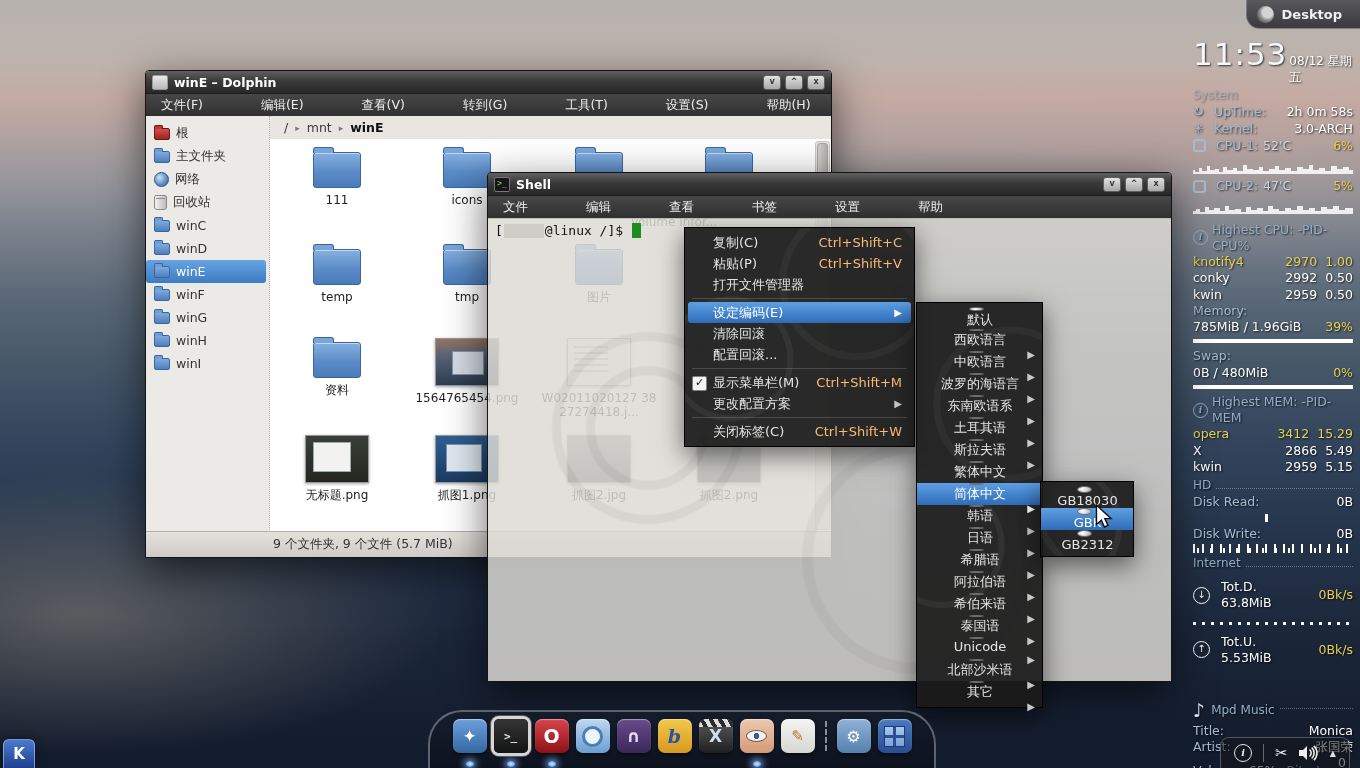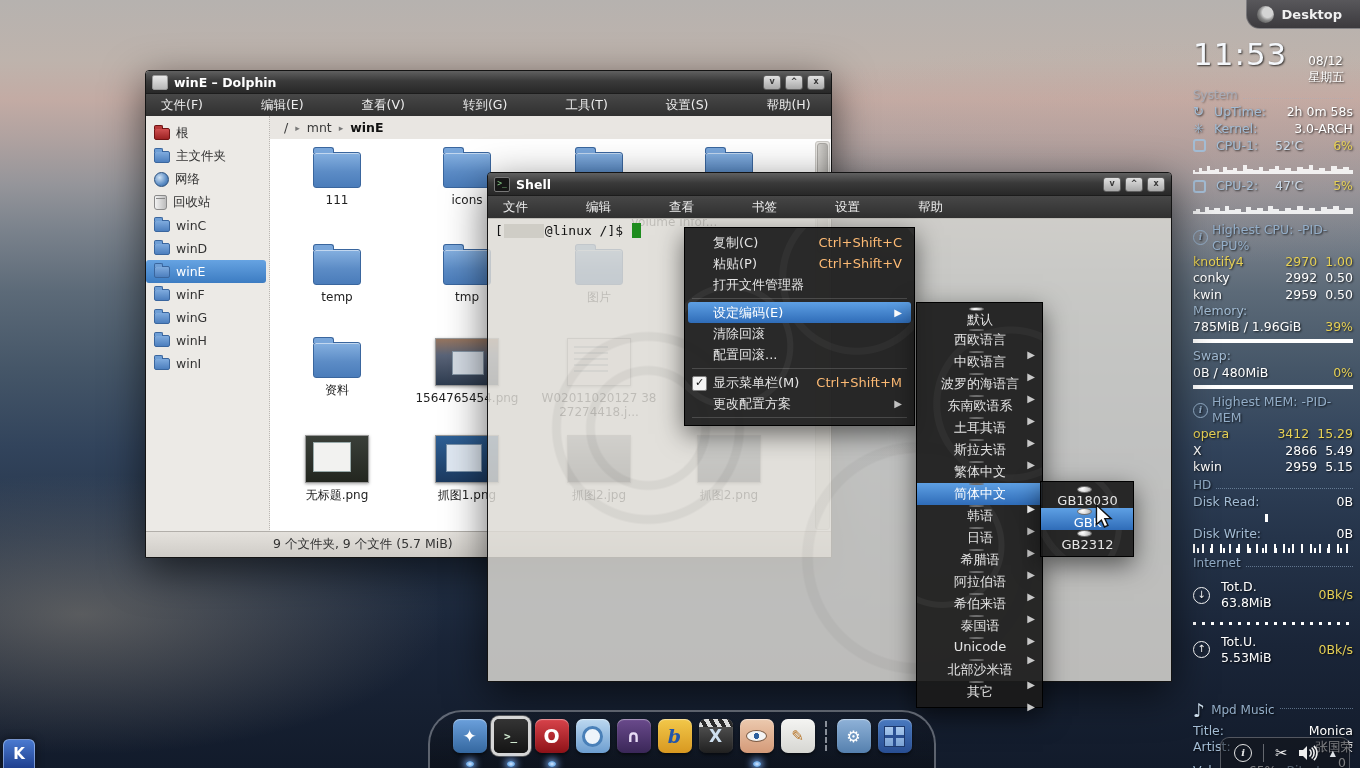--- a/index.html
+++ b/index.html
@@ -116,29 +116,29 @@
   .ei{position:relative;height:22px;display:flex;align-items:center;padding:0 7px 0 8px;flex-direction:column;}
   .ei.hi{background:linear-gradient(#5ea0e4,#2f6cb8);color:#fff;}
   .ei.hi .ar{color:#fff;}
   .radio{width:13px;height:13px;min-width:13px;border-radius:50%;position:relative;
     background:radial-gradient(circle at 35% 30%,#fff,#c6c6c6 70%,#9a9a9a);
     border:1px solid #6f6f6f;margin-right:7px;}
   .radio.on::after{content:"";position:absolute;inset:3px;border-radius:50%;background:#1c1c1c;}
   
   #conky{position:absolute;left:1193px;top:34px;width:160px;color:#fff;font-size:12.5px;
     line-height:1.3;text-shadow:1px 1px 2px rgba(0,0,0,.75);}
-  .ck-clock{display:flex;align-items:baseline;gap:21px;}
+  .ck-clock{display:flex;align-items:baseline;gap:2px;}
   .ck-time{font-size:31px;color:#f4f7fb;letter-spacing:1px;}
   .ck-date{font-size:12px;}
   .ck-head{display:flex;align-items:baseline;color:#93adc7;font-size:12px;margin-top:3px;}
   .ck-head::after{content:"";flex:1;border-bottom:1px dotted rgba(150,175,200,.55);margin:0 0 3px 5px;}
   .ck-head.dim{opacity:.55;}
   .ck-row{display:flex;align-items:center;gap:5px;}
   .ck-lab{color:#a3bcd4;}
-  .ck-tmp{color:#c9d8e7;margin-left:12px;}
+  .ck-tmp{color:#c9d8e7;}
   .sp{flex:1;}
   .yel{color:#e6d054;}
   .ck-ico{color:#a3bcd4;width:16px;min-width:16px;font-size:13px;}
   .chip{width:9px;height:9px;min-width:9px;border:2px solid #a3bcd4;border-radius:3px;margin-right:5px;}
   .info{width:13px;height:13px;min-width:13px;border:1.5px solid #93adc7;border-radius:50%;
     color:#93adc7;font:italic bold 9px/12px "DejaVu Serif",serif;text-align:center;margin-right:4px;}
   .circ{width:15px;height:15px;min-width:15px;border:1.5px solid #fff;border-radius:50%;
     color:#fff;font-size:10px;line-height:14px;text-align:center;margin-right:6px;}
   .ck-bar{height:4px;background:#fff;margin:4px 0 5px;}
   .proc{display:flex;gap:8px;}
@@ -565,20 +565,24 @@
     <div class="ci">
         <span class="cb">✓</span>
         <span>显示菜单栏(M)</span>
         <span class="sc">Ctrl+Shift+M</span>
       </div>
     <div class="ci">
         <span>更改配置方案</span>
         <span class="ar">▶</span>
       </div>
     <div class="msep"></div>
+    <div class="ci">
+        <span>关闭标签(C)</span>
+        <span class="sc">Ctrl+Shift+W</span>
+      </div>
   </div>
 
   <div class="menu" id="emenu">
     <div class="ei">
         <span class="radio"></span>
         <span>默认</span>
       </div>
     <div class="ei">
         <span class="radio"></span>
         <span>西欧语言</span>

